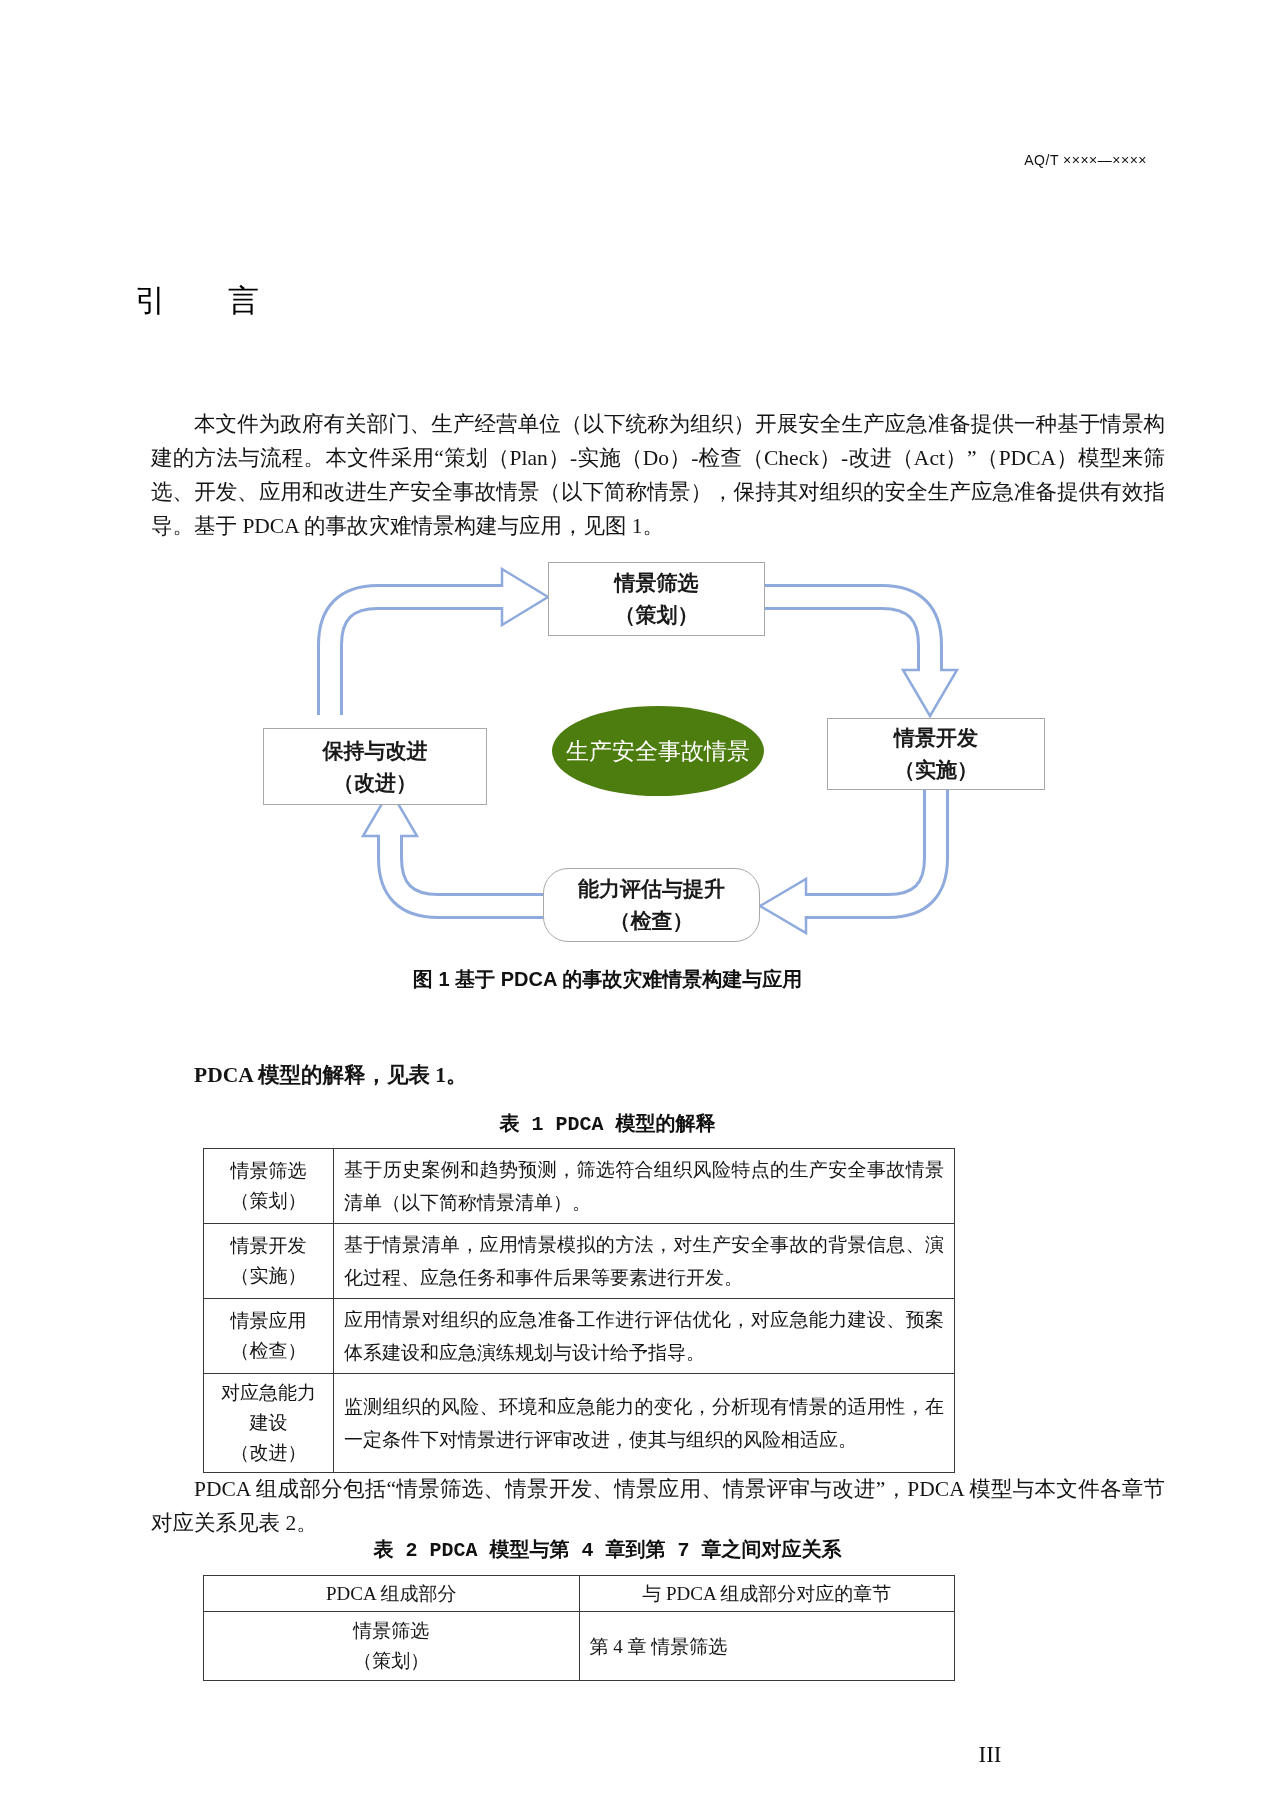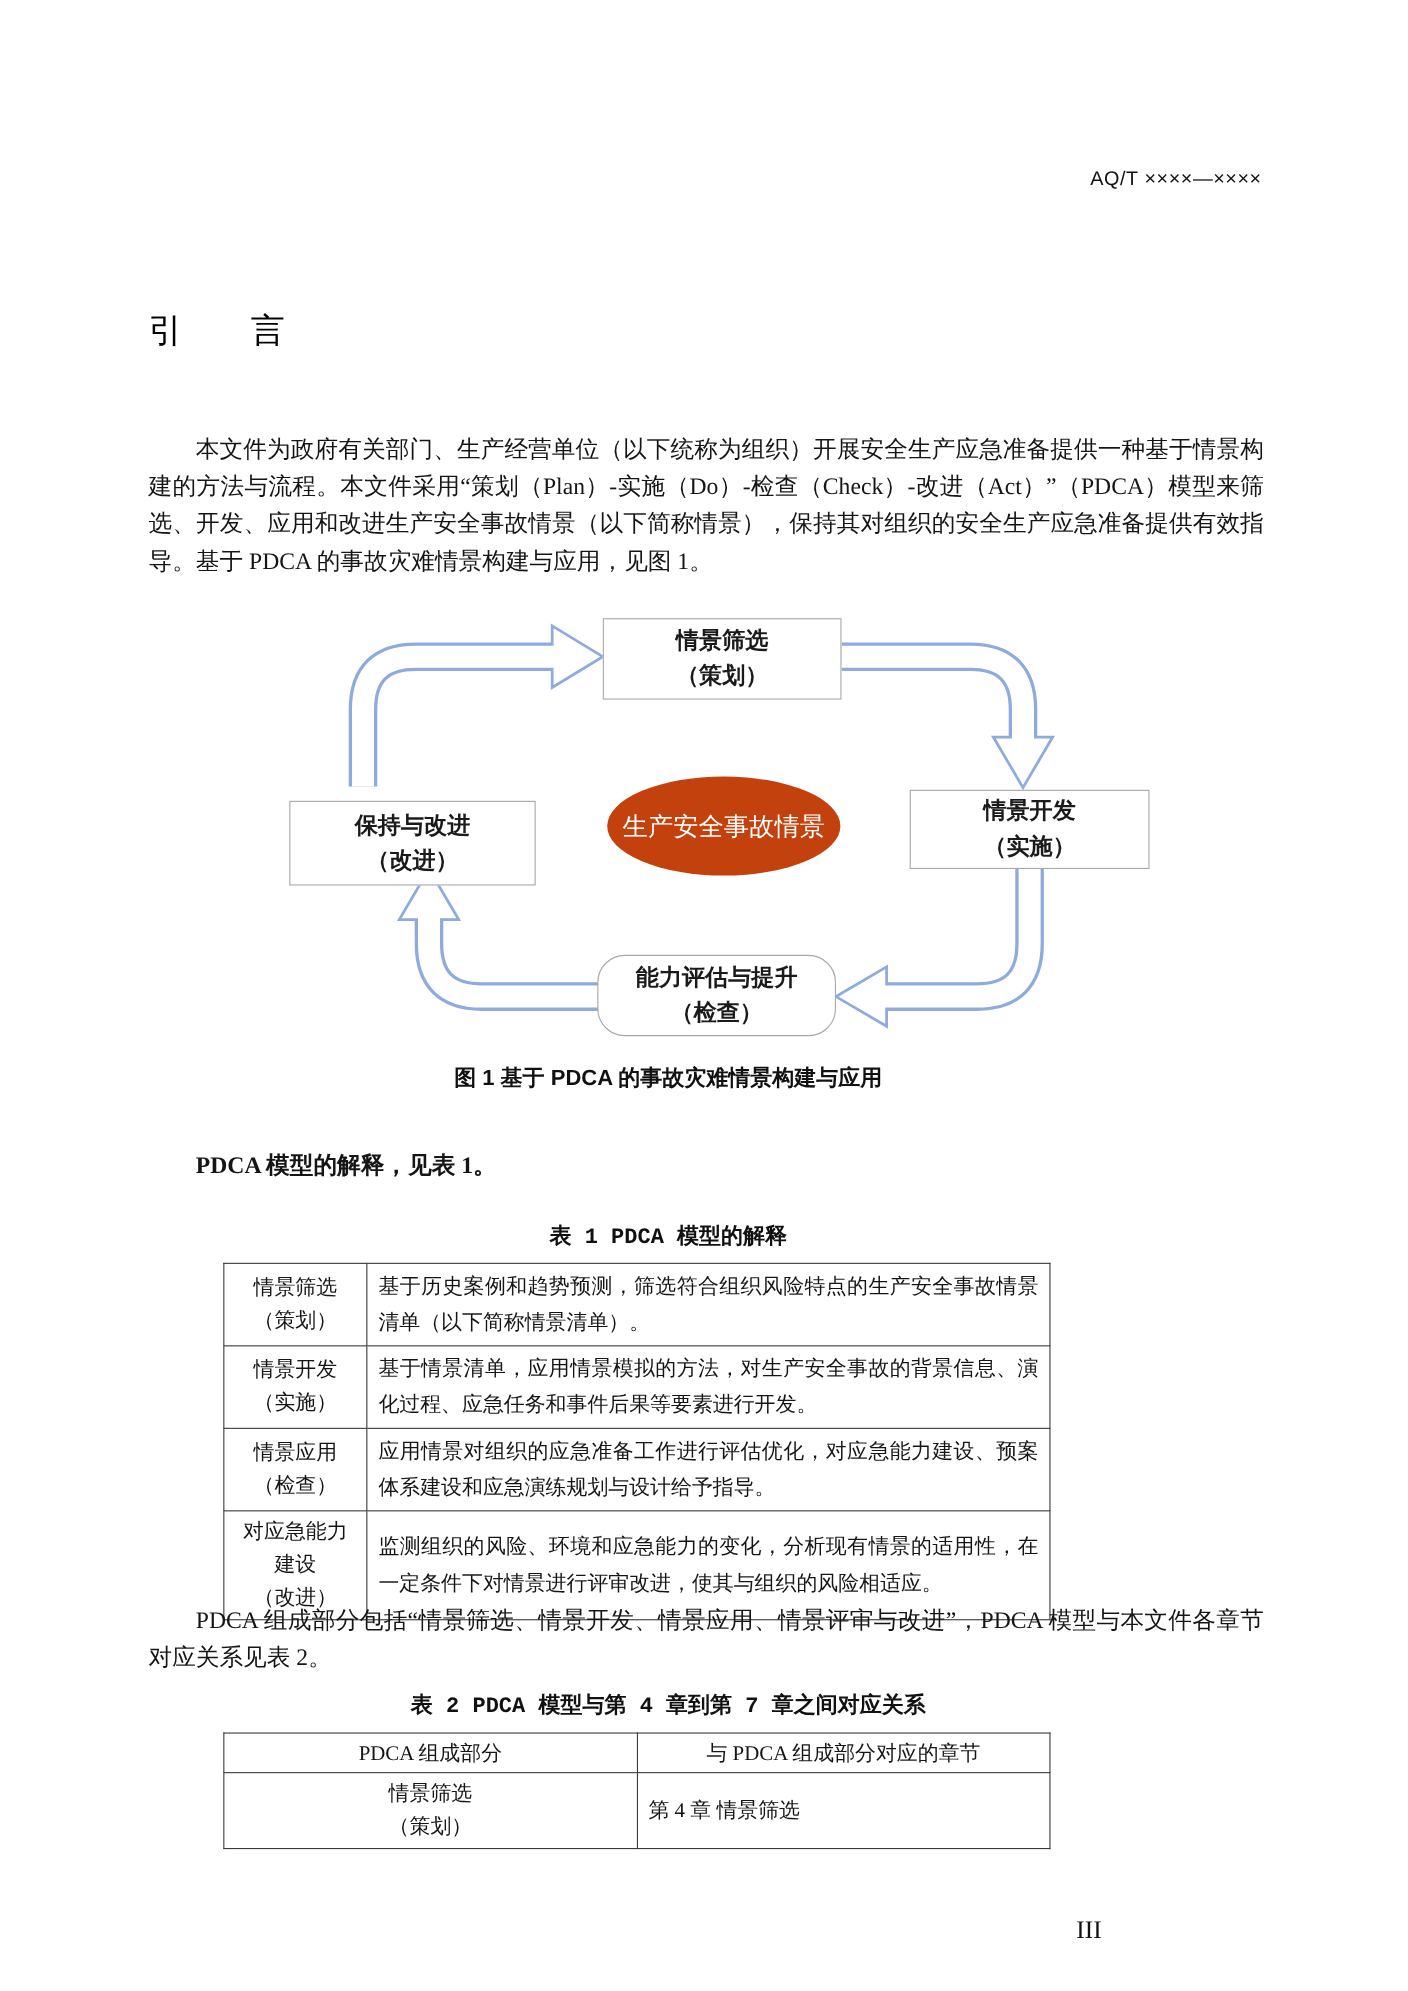--- a/index.html
+++ b/index.html
@@ -10,34 +10,34 @@
     margin:0 auto;
     overflow:hidden;
     font-family:"Liberation Serif","DejaVu Serif",serif;
     color:#1c1c1c;
   }
   
   .doc-code{
     position:absolute; top:152px; left:135px; width:1012px;
     text-align:right;
     font-family:"Liberation Sans","DejaVu Sans",sans-serif;
-    font-size:18px; color:#111; letter-spacing:.5px;
+    font-size:14px; color:#111; letter-spacing:.5px;
   }
   
   .doc-title{
     position:absolute; top:280px; left:135px; width:1030px;
     text-align:left;
     font-size:31px; color:#000; font-weight:500;
   }
   
   .para{
     position:absolute; left:135px; width:1014px;
     font-size:21.5px; line-height:34px;
     text-align:justify; text-indent:2em; color:#151515;
-    margin:0;
+    margin:16px;
   }
   .para-1{ top:391px; }
   .para-2{ top:1042px;font-weight:bold; }
   .para-3{ top:1456px; }
   
   .fig-box{
     position:absolute; background:#fff;
     border:1.5px solid #a8a8a8;
     display:flex; flex-direction:column; justify-content:center; align-items:center;
     font-family:"Liberation Sans","DejaVu Sans",sans-serif;
@@ -140,21 +140,21 @@
     <div>（实施）</div>
   </div>
   <div class="fig-box fig-box-bottom">
     <div>能力评估与提升</div>
     <div>（检查）</div>
   </div>
   <div class="fig-box fig-box-left">
     <div>保持与改进</div>
     <div>（改进）</div>
   </div>
-  <div class="fig-ellipse" style="background:#c2410c;">生产安全事故情景</div>
+  <div class="fig-ellipse" style="background:#4d7c0f;">生产安全事故情景</div>
 
   <div class="fig-caption">图 1 基于 PDCA 的事故灾难情景构建与应用</div>
 
   <p class="para para-2">PDCA 模型的解释，见表 1。</p>
 
   <div class="tbl-title tbl1-title">表 1 PDCA 模型的解释</div>
 
   <table class="doc-table tbl1">
     <tbody>
       <tr>

